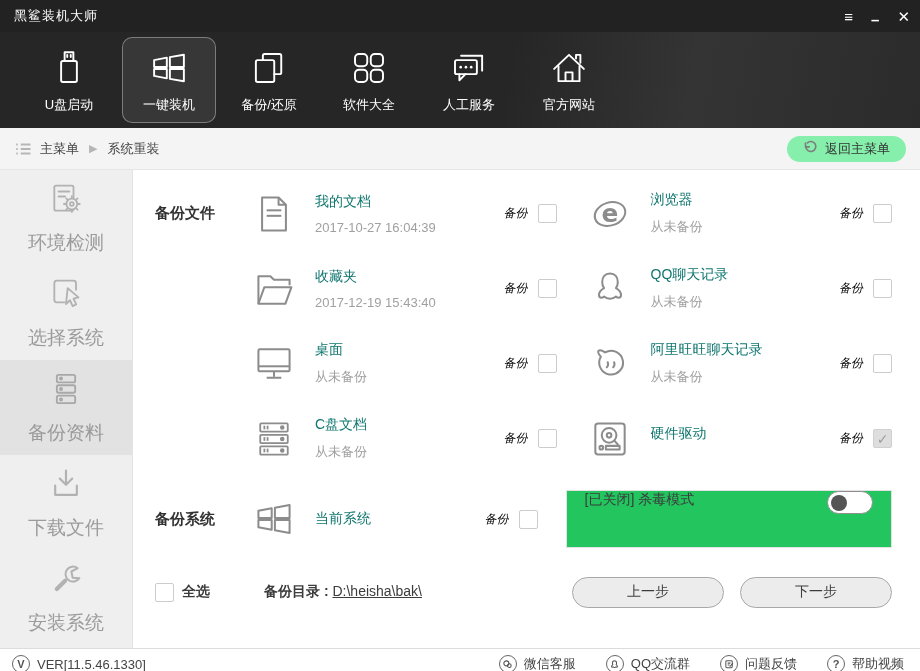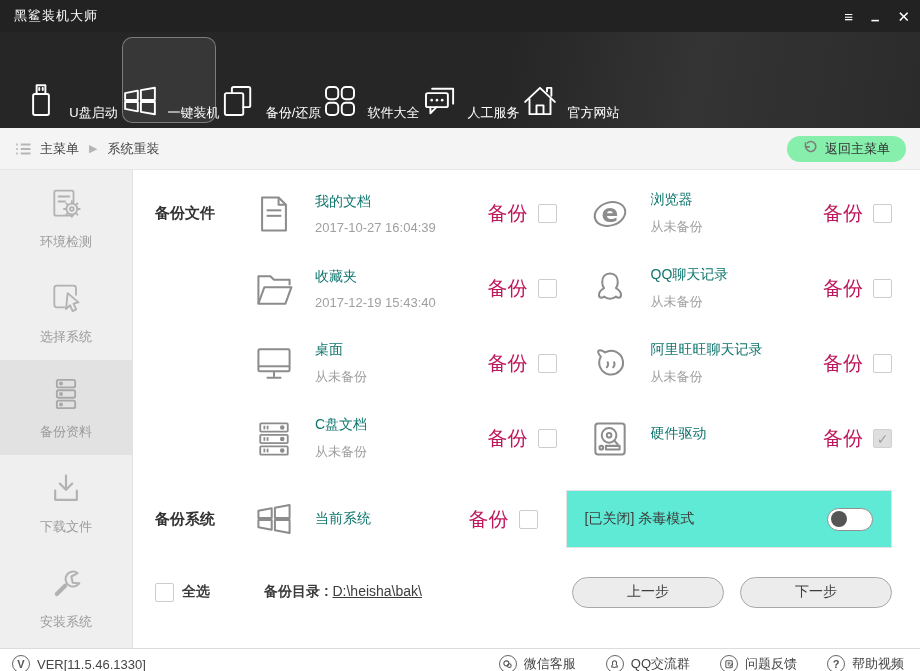--- a/index.html
+++ b/index.html
@@ -9,21 +9,21 @@
   
   .titlebar { height:32px; background:#222; display:flex; align-items:center;
     padding:0 10px 0 14px; color:#fff; }
   .titlebar .apptitle { font-size:13px; letter-spacing:1px; }
   .win-controls { margin-left:auto; display:flex; align-items:center; gap:18px; }
   .win-btn { color:#fff; font-size:15px; line-height:1; cursor:default; font-weight:bold; }
   .win-btn.min { transform:translateY(3px); }
 
   .navbar { height:96px; background:linear-gradient(100deg,#262626 55%, #343434 75%, #2b2b2b 100%);
     display:flex; align-items:center; padding:0 18px 0 22px; }
-  .nav-item { width:94px; height:86px; display:flex; flex-direction:row; align-items:flex-end;
+  .nav-item { width:94px; height:86px; display:flex; flex-direction:column; align-items:center;
     justify-content:center; gap:7px; color:#fff; margin-right:6px; border-radius:10px;
     border:1px solid transparent; }
   .nav-item.active { background:rgba(255,255,255,.08); border:1px solid rgba(255,255,255,.35); }
   .nav-item .nlabel { font-size:13px; white-space:nowrap; }
   .nav-icon svg { display:block; }
 
   .logo { margin-left:auto; display:flex; align-items:center; gap:10px; padding-right:8px; }
   .logo-text { color:#fff; text-align:center; font-weight:bold;
     text-shadow:0 0 3px #000, 1px 1px 0 #000, -1px -1px 0 #000; }
   .logo-text .l1 { font-size:30px; letter-spacing:4px; line-height:1; }
@@ -35,41 +35,41 @@
   .crumb { font-size:13px; color:#444; }
   .crumb-sep { color:#b5b5b5; font-size:11px; margin:0 10px; }
   .bc-icon { margin-right:8px; display:flex; }
   .back-btn { margin-left:auto; background:#86efac; border-radius:14px; height:26px;
     display:flex; align-items:center; gap:7px; padding:0 16px; font-size:13px; color:#333; }
 
   
   .workspace { display:flex; height:478px; }
   .sidebar { width:133px; background:#efefef; border-right:1px solid #e3e3e3; }
   .side-item { height:95px; display:flex; flex-direction:column; align-items:center;
-    justify-content:center; gap:6px; color:#9b9b9b; font-size:13px; }
+    justify-content:center; gap:6px; color:#9b9b9b; font-size:19px; }
   .side-item.active { background:#e2e2e2; }
 
   .main { flex:1; display:flex; flex-direction:column; padding:6px 0 0 14px; }
   .grid-row { display:flex; align-items:center; height:75px; }
   .grid-row.sysrow { height:86px; }
   .sec-label { width:102px; font-size:15px; font-weight:bold; color:#333; padding-left:8px; }
   .sec-spacer { width:102px; }
   .cell { flex:1; display:flex; align-items:center; padding-right:28px; }
   .cell .icon { width:50px; display:flex; justify-content:center; }
   .cell .txt { margin-left:16px; display:flex; flex-direction:column; gap:9px; }
   .cell .t { font-size:14px; color:#0f766e; }
   .cell .s { font-size:13px; color:#a0a0a0; }
-  .cell .bk { margin-left:auto; font-size:20px; color:#be185d; margin-right:10px; }
+  .cell .bk { margin-left:auto; font-size:12px; color:#000000; margin-right:10px;font-style:italic; }
   .cb { width:19px; height:19px; border:1px solid #ccc; background:#fff; border-radius:2px;
     display:inline-flex; align-items:center; justify-content:center; }
   .cb.checked { background:#dedede; border-color:#d0d0d0; color:#9f9f9f; font-size:14px; }
   .cb.checked::after { content:"✓"; }
 
-  .av-box { flex:1; height:58px; background:#5eead4; border:1px solid #e2e2e2;
-    display:flex; align-items:center; padding:0 18px; margin-right:28px; }
+  .av-box { flex:1; height:58px; background:#22c55e; border:1px solid #e2e2e2;
+    display:flex; padding:0 18px; margin-right:28px; }
   .av-box .avlabel { font-size:14px; color:#3c3c3c; }
   .toggle { margin-left:auto; width:46px; height:23px; border:1px solid #8f8f8f; border-radius:12px;
     background:#fff; position:relative; }
   .toggle .knob { position:absolute; left:3px; top:2.5px; width:16px; height:16px;
     border-radius:50%; background:#555; }
 
   .action-row { margin-top:8px; display:flex; align-items:center; height:44px; padding-right:28px; }
   .select-all { display:flex; align-items:center; gap:8px; font-size:14px; color:#3c3c3c;
     font-weight:bold; padding-left:8px; }
   .dir-wrap { margin-left:54px; font-size:14px; color:#3c3c3c; font-weight:bold; }

